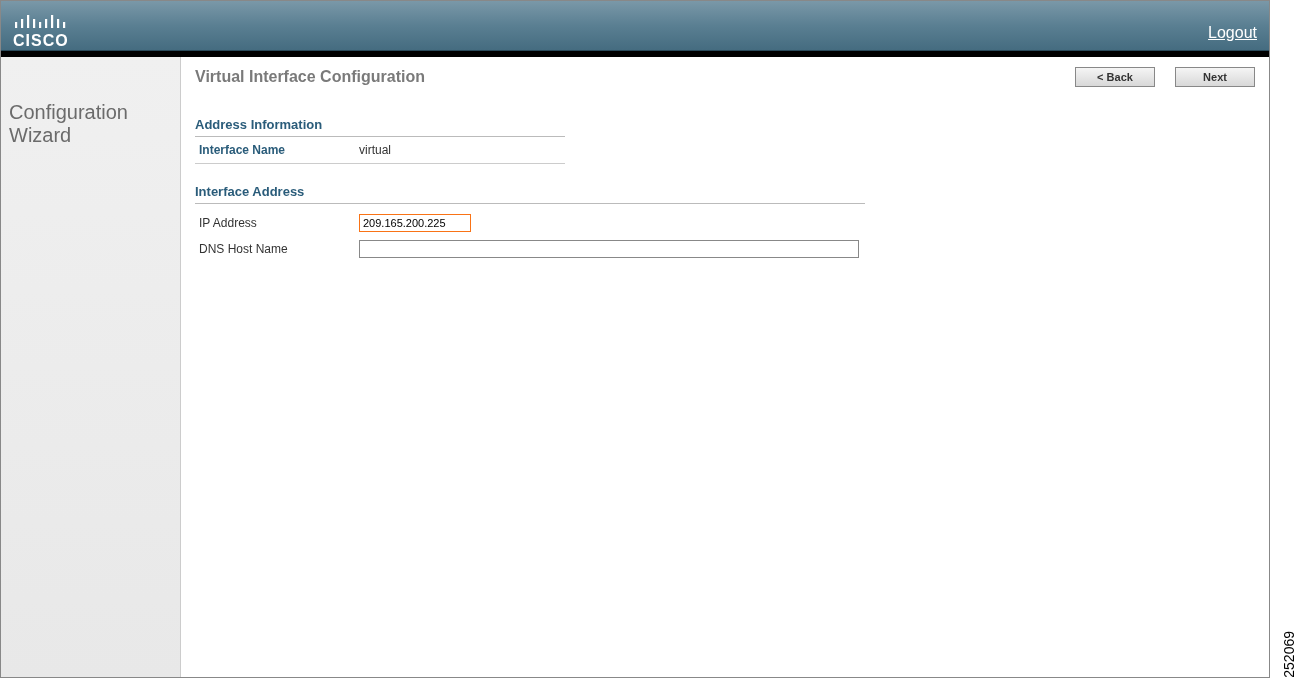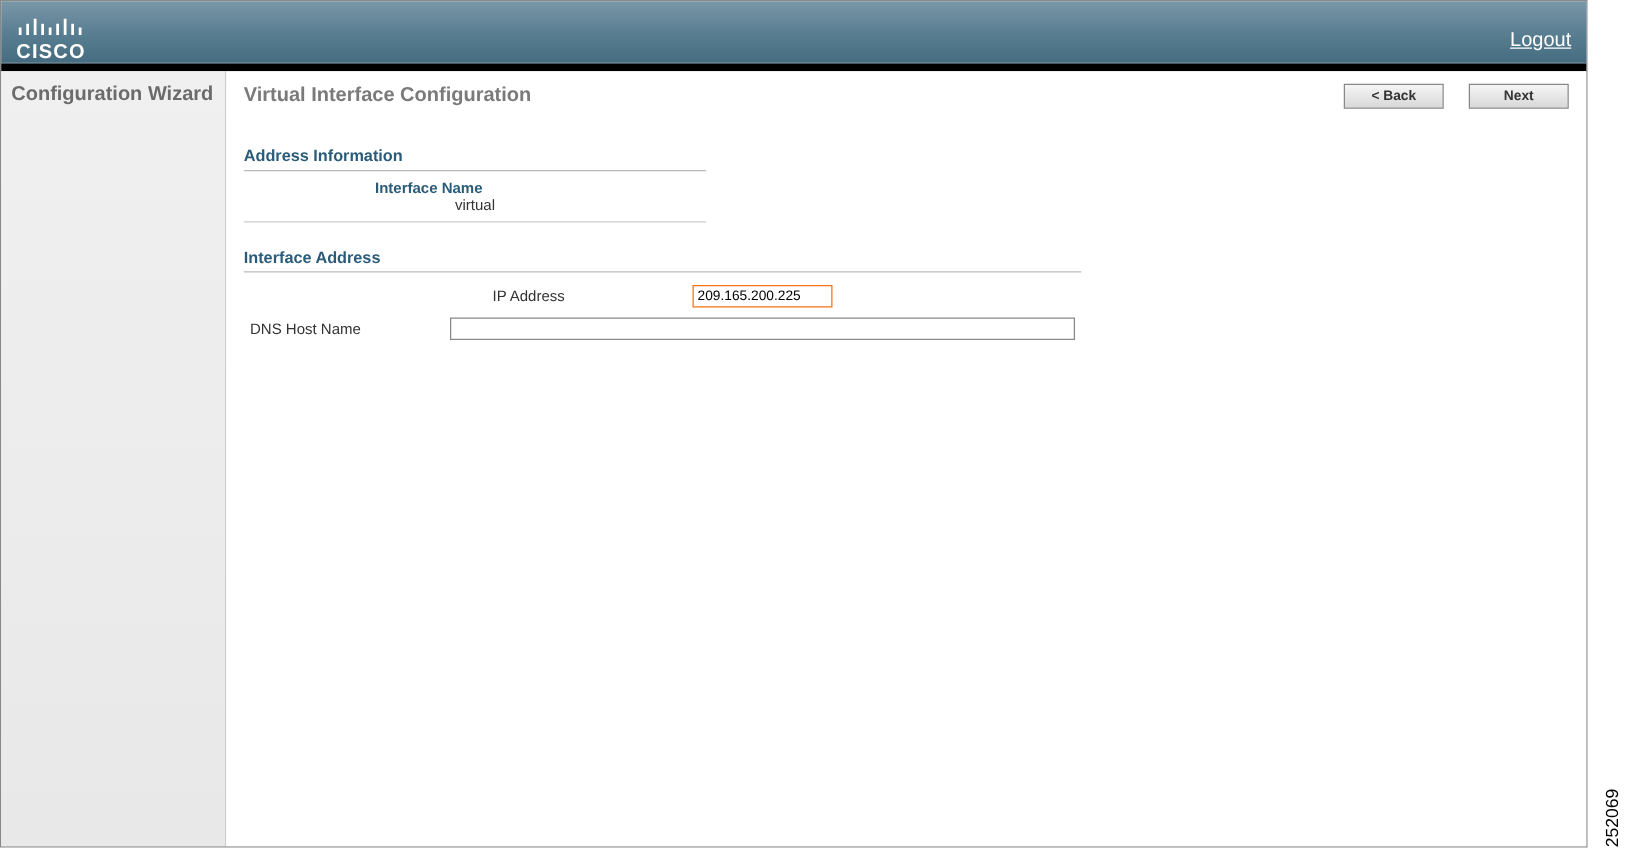--- a/index.html
+++ b/index.html
@@ -55,22 +55,23 @@
       height: calc(100% - 56px);
     }
     .sidebar {
       width: 180px;
       background: linear-gradient(to bottom, #f0f0f0 0%, #e8e8e8 100%);
       border-right: 1px solid #ccc;
       padding: 10px 8px;
     }
     .sidebar-title {
       color: #6b6b6b;
-      font-size: 16px;
-      font-weight: bold;
+      font-size: 20px;
+      font-weight: normal;
+      margin-top: 34px;
     }
     .main {
       flex: 1;
       padding: 10px 14px;
       position: relative;
       background: #fff;
     }
     .main-header {
       display: flex;
       justify-content: space-between;
@@ -108,41 +109,39 @@
       border-bottom: 1px solid #bbb;
       margin-bottom: 0;
     }
     .general-section {
       width: 370px;
     }
     .info-row {
       display: flex;
       padding: 6px 4px;
       border-bottom: 1px solid #ccc;
-      align-items: center;
-      flex-direction: column;
+      align-items: flex-start;
     }
     .info-label {
       width: 160px;
       color: #2a5c7a;
       font-size: 12px;
       font-weight: bold;
     }
     .info-value {
       color: #333;
       font-size: 12px;
     }
     .address-section {
       width: 670px;
     }
     .form-row {
       display: flex;
       padding: 4px 4px;
       align-items: center;
-      justify-content: center;
     }
     .form-label {
       width: 160px;
       color: #333;
       font-size: 12px;
     }
     .form-input-short {
       width: 112px;
       height: 18px;
       border: 1px solid #f97316;

